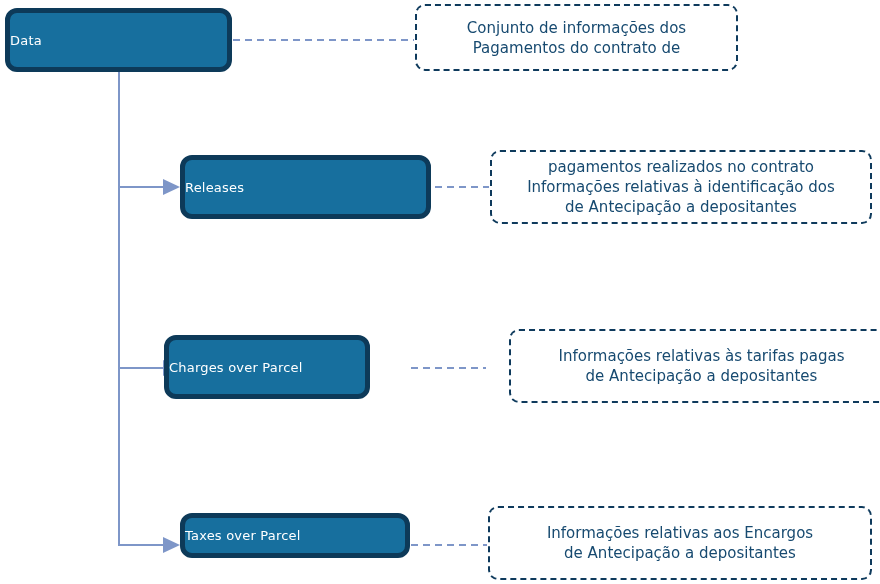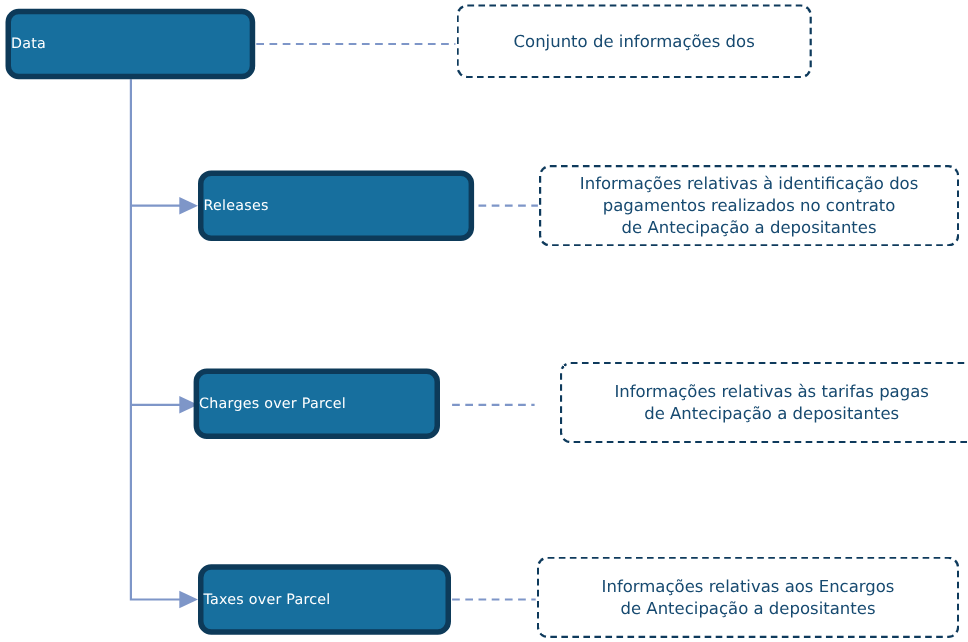--- a/index.html
+++ b/index.html
@@ -19,22 +19,22 @@
     background:#176f9e;
     border:5px solid #0d3a59;
     border-radius:12px;
     display:flex;align-items:center;justify-content:flex-start;
     color:#ffffff;
     font-size:13px;
     letter-spacing:0.2px;
   }
   .node-data{left:5px;top:8px;width:227px;height:64px;}
   .node-releases{left:180px;top:155px;width:251px;height:64px;}
-  .node-charges{left:176px;top:335px;width:224px;height:64px;}
-  .node-taxes{left:180px;top:513px;width:230px;height:64px;}
+  .node-charges{left:164px;top:335px;width:206px;height:64px;}
+  .node-taxes{left:180px;top:513px;width:230px;height:45px;}
   .annotation{
     position:absolute;z-index:1;
     box-sizing:border-box;
     border:2px dashed #0e3a5c;
     border-radius:10px;
     display:flex;flex-direction:column;align-items:center;justify-content:center;
     color:#174a70;
     font-size:15px;
     line-height:20px;
     text-align:left;
@@ -80,25 +80,26 @@
   <div class="node node-charges">
     <span>Charges over Parcel</span>
   </div>
 
   <div class="node node-taxes">
     <span>Taxes over Parcel</span>
   </div>
 
   <div class="annotation ann-data">
     <div class="ann-line">Conjunto de informações dos</div>
+    <div class="ann-line">Pagamentos do contrato de</div>
   </div>
 
   <div class="annotation ann-releases">
+    <div class="ann-line">pagamentos realizados no contrato</div>
     <div class="ann-line">Informações relativas à identificação dos</div>
-    <div class="ann-line">pagamentos realizados no contrato</div>
     <div class="ann-line">de Antecipação a depositantes</div>
   </div>
 
   <div class="annotation ann-charges">
     <div class="ann-line">Informações relativas às tarifas pagas</div>
     <div class="ann-line">de Antecipação a depositantes</div>
   </div>
 
   <div class="annotation ann-taxes">
     <div class="ann-line">Informações relativas aos Encargos</div>

